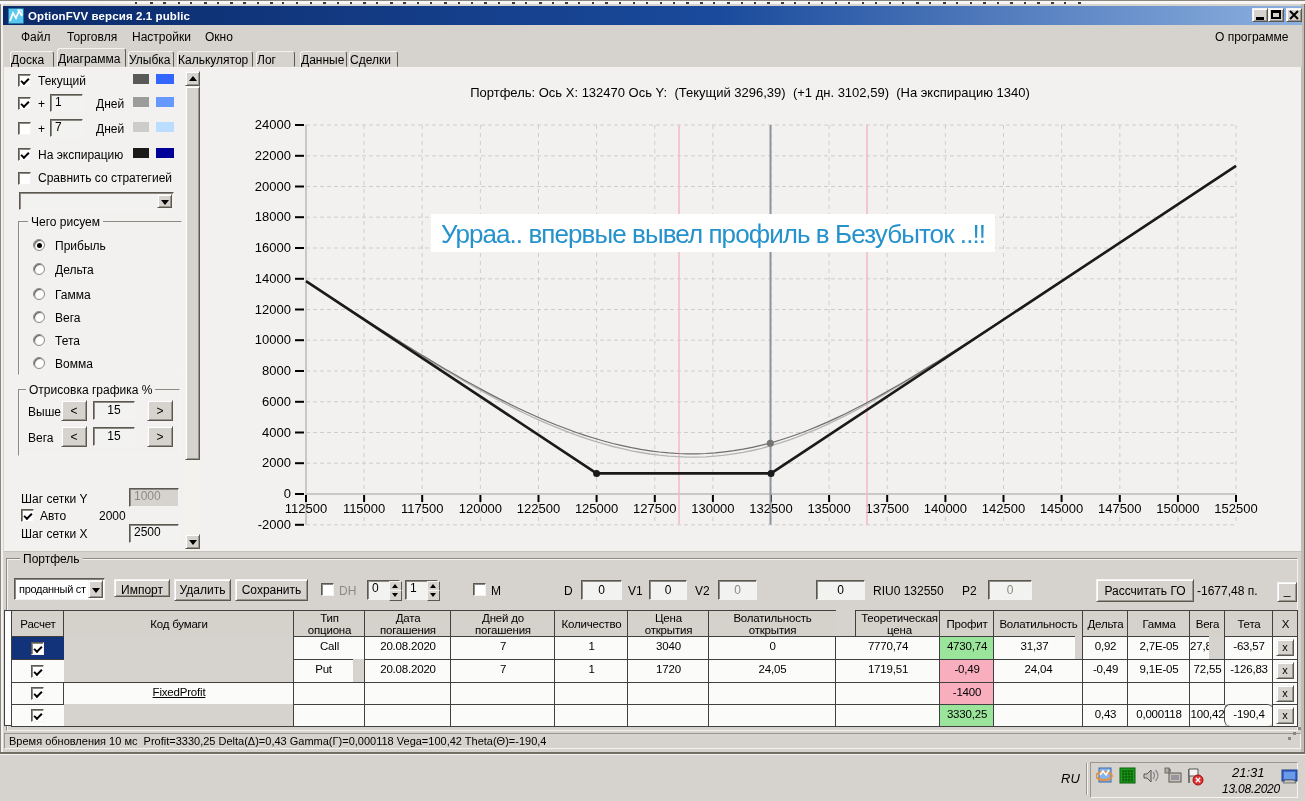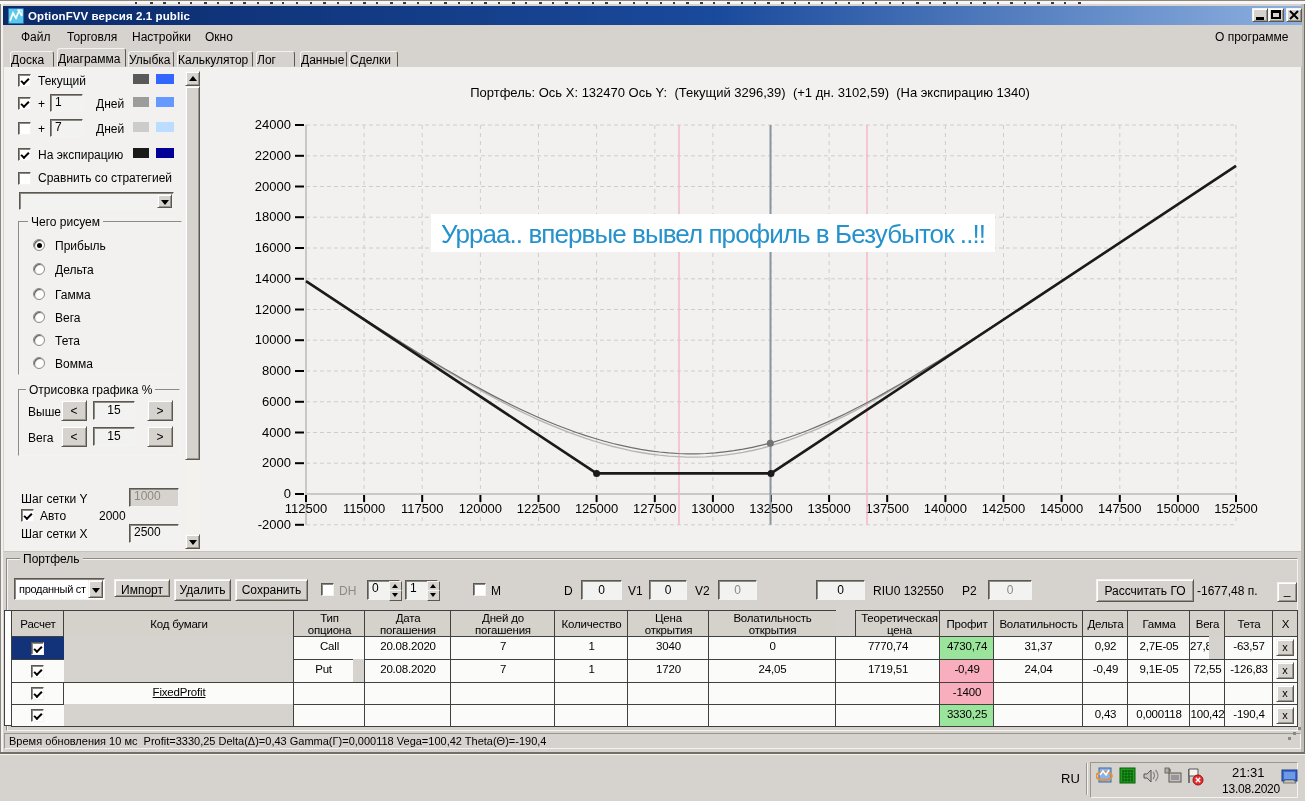--- a/index.html
+++ b/index.html
@@ -42,21 +42,21 @@
 .tcell{background:#fbfbfa;padding-top:3px;}
 .tcell.hdr{background:#d5d2cb;padding-top:0;display:flex;align-items:center;justify-content:center;line-height:12px;}
 .spin{position:absolute;width:11px;height:18px;}
 .spin::before{content:"";position:absolute;left:0;top:0;width:11px;height:9px;background:#d6d3ce;border:1px solid;border-color:#f4f3f1 #5a5850 #5a5850 #f4f3f1;}
 .spin::after{content:"";position:absolute;left:0;top:9px;width:11px;height:9px;background:#d6d3ce;border:1px solid;border-color:#f4f3f1 #5a5850 #5a5850 #f4f3f1;}
 .spin b{z-index:3;position:absolute;left:2.5px;top:3px;width:0;height:0;border-left:3px solid transparent;border-right:3px solid transparent;border-bottom:4px solid #000;}
 .spin i{z-index:3;position:absolute;left:2.5px;top:12px;width:0;height:0;border-left:3px solid transparent;border-right:3px solid transparent;border-top:4px solid #000;}
 
 #statusbar{left:4px;top:733px;width:1297px;height:16px;border:1px solid;border-color:#9a978e #f4f3f1 #f4f3f1 #9a978e;background:#d6d3ce;font-size:11px;padding:1px 0 0 4px;}
 
-#taskbar{left:0;top:754px;width:1305px;height:30px;background:#d6d3ce;border-top:1px solid #f4f3f1;box-shadow:0 -1px 0 #716f64;}
+#taskbar{left:0;top:754px;width:1305px;height:30px;background:#d6d3ce;border-top:1px solid #f4f3f1;box-shadow:0 -1px 0 #716f64;font-style:italic;}
 </style></head>
 <body>
 <div class="abs" id="backstrip">
     <i style="left:135px;width:2px"></i>
     <i style="left:150px;width:3px"></i>
     <i style="left:163px;width:3px"></i>
     <i style="left:178px;width:2px"></i>
     <i style="left:190px;width:2px"></i>
     <i style="left:204px;width:3px"></i>
     <i style="left:217px;width:2px"></i>
@@ -410,21 +410,21 @@
       <div class="cb checked" style="left:19px;top:5px;"></div>
     </div>
 <div class="tcell" style="left:289px;top:84px;width:72px;height:23px;">Call</div>
 <div class="tcell" style="left:360px;top:84px;width:87px;height:23px;">20.08.2020</div>
 <div class="tcell" style="left:446px;top:84px;width:105px;height:23px;">7</div>
 <div class="tcell" style="left:550px;top:84px;width:74px;height:23px;">1</div>
 <div class="tcell" style="left:623px;top:84px;width:82px;height:23px;">3040</div>
 <div class="tcell" style="left:704px;top:84px;width:128px;height:23px;">0</div>
 <div class="tcell" style="left:831px;top:84px;width:105px;height:23px;">7770,74</div>
 <div class="tcell" style="left:935px;top:84px;width:55px;height:23px;background:#9be49b;">4730,74</div>
-<div class="tcell" style="left:989px;top:84px;width:90px;height:23px;">31,37</div>
+<div class="tcell" style="left:989px;top:84px;width:82px;height:23px;">31,37</div>
 <div class="tcell" style="left:1078px;top:84px;width:46px;height:23px;">0,92</div>
 <div class="tcell" style="left:1123px;top:84px;width:63px;height:23px;">2,7E-05</div>
 <div class="tcell" style="left:1185px;top:84px;width:20px;height:23px;">27,87</div>
 <div class="tcell" style="left:1220px;top:84px;width:49px;height:23px;">-63,57</div>
 <div class="tcell" style="left:1268px;top:84px;width:26px;height:23px;">
       <div class="btn" style="left:3px;top:2px;width:18px;height:17px;font-size:11px;padding-top:1px;">x</div>
     </div>
 <div class="tcell" style="left:7px;top:107px;width:53px;height:23px;">
       <div class="cb checked" style="left:19px;top:5px;"></div>
     </div>
@@ -472,21 +472,21 @@
 <div class="tcell" style="left:446px;top:152px;width:105px;height:22px;"></div>
 <div class="tcell" style="left:550px;top:152px;width:74px;height:22px;"></div>
 <div class="tcell" style="left:623px;top:152px;width:82px;height:22px;"></div>
 <div class="tcell" style="left:704px;top:152px;width:128px;height:22px;"></div>
 <div class="tcell" style="left:831px;top:152px;width:105px;height:22px;"></div>
 <div class="tcell" style="left:935px;top:152px;width:55px;height:22px;background:#9be49b;">3330,25</div>
 <div class="tcell" style="left:989px;top:152px;width:90px;height:22px;"></div>
 <div class="tcell" style="left:1078px;top:152px;width:46px;height:22px;">0,43</div>
 <div class="tcell" style="left:1123px;top:152px;width:63px;height:22px;">0,000118</div>
 <div class="tcell" style="left:1185px;top:152px;width:36px;height:22px;">100,42</div>
-<div class="tcell" style="left:1220px;top:152px;width:49px;height:22px;">-190,4</div>
+<div class="tcell" style="left:1220px;top:152px;width:49px;height:22px;border-radius:6px;">-190,4</div>
 <div class="tcell" style="left:1268px;top:152px;width:26px;height:22px;">
       <div class="btn" style="left:3px;top:2px;width:18px;height:17px;font-size:11px;padding-top:1px;">x</div>
     </div>
 <div class="abs" style="left:7px;top:174px;width:1287px;height:1px;background:#404040;"></div>
 <div class="abs" style="left:1293px;top:58px;width:1px;height:117px;background:#404040;"></div>
 </div>
 <div class="abs" id="statusbar">Время обновления 10 мс&nbsp;&nbsp;Profit=3330,25 Delta(Δ)=0,43 Gamma(Γ)=0,000118 Vega=100,42 Theta(Θ)=-190,4</div>
 <div class="abs" style="left:1288px;top:737px;width:3px;height:3px;background:#8a8880;box-shadow:5px -5px 0 #8a8880, 10px -10px 0 #8a8880;"></div>
 <div class="abs" id="taskbar">
   <div class="ctext" style="left:1061px;top:16px;font-size:13px;">RU</div>

